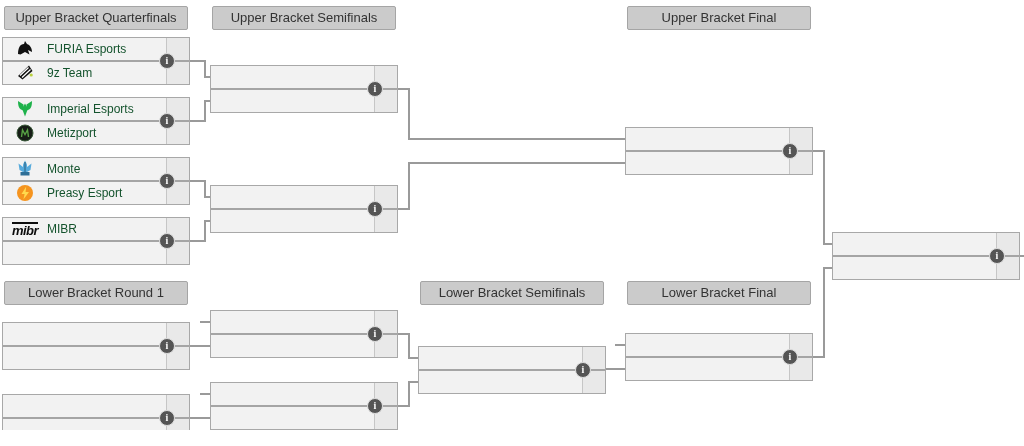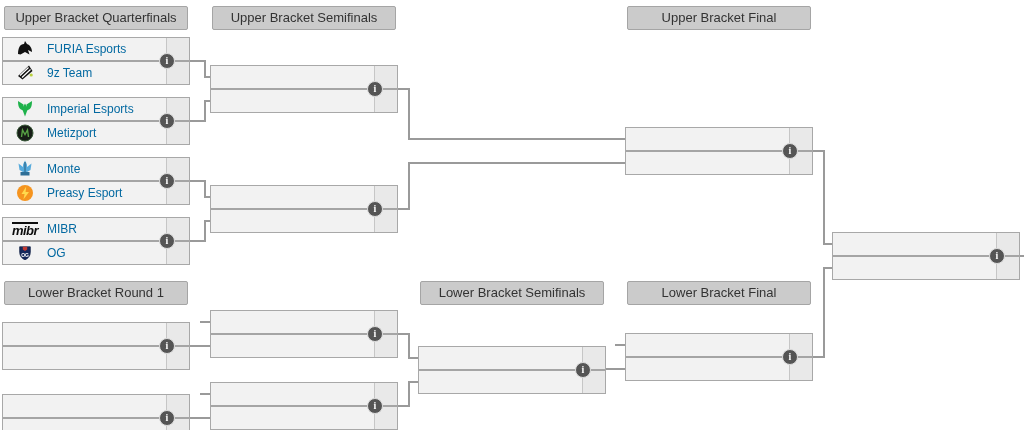--- a/index.html
+++ b/index.html
@@ -9,21 +9,21 @@
        border-radius:2px;text-align:center;line-height:22px;font-size:13px;color:#333;z-index:2;}
   .match{position:absolute;width:188px;height:48px;background:#f2f2f2;
          border:1px solid #a8a8a8;box-sizing:border-box;z-index:1;}
   .scorebg{position:absolute;right:0;top:0;width:22px;height:100%;background:#e9e9e9;
            border-left:1px solid #c6c6c6;}
   .rowdiv{position:absolute;left:0;top:22px;width:100%;height:2px;background:#a5a5a5;}
   .row{position:absolute;left:0;width:162px;height:22px;display:flex;align-items:center;overflow:hidden;}
   .r1{top:0;} .r2{top:24px;}
   .logo{flex:0 0 44px;display:flex;justify-content:center;align-items:center;}
   .logo svg{display:block;}
-  .tname{font-size:12px;color:#0369a1;white-space:nowrap;}
+  .tname{font-size:12px;color:#14532d;white-space:nowrap;}
   .mibr{font-style:italic;font-weight:bold;font-size:13px;color:#0d0d0d;
         border-top:2px solid #0d0d0d;line-height:13px;letter-spacing:-0.5px;}
   .info{position:absolute;left:156px;top:15px;width:14px;height:14px;border-radius:50%;
         background:#555;border:1px solid #dcdcdc;color:#fff;text-align:center;line-height:14px;
         font-family:"Liberation Serif",serif;font-weight:bold;font-size:10px;z-index:3;cursor:pointer;}
   .line{position:absolute;background:#9a9a9a;z-index:0;}
 </style>
 </head>
 <body>
 
@@ -112,30 +112,20 @@
     <div class="info">i</div>
   </div>
 
   <div class="match" style="left:2px;top:217px">
     <div class="scorebg"></div>
     <div class="row r1">
       <span class="logo">
         <span class="mibr">mibr</span>
       </span>
       <span class="tname">MIBR</span>
-    </div>
-    <div class="row r2">
-      <span class="logo">
-        <svg width="16" height="18" viewBox="0 0 18 18">
-          <path fill="#16295c" stroke="#0e1d42" stroke-width="0.8" d="M3 2 H15 V8 C15 12.8 12 15.4 9 16.6 C6 15.4 3 12.8 3 8 Z"></path>
-          <path fill="#c13a32" d="M6.5 2 H11.5 V5.2 L9 6.8 L6.5 5.2 Z"></path>
-          <text x="9" y="13.2" font-size="5.6" font-weight="bold" fill="#fff" text-anchor="middle" font-family="Liberation Sans, sans-serif">OG</text>
-        </svg>
-      </span>
-      <span class="tname">OG</span>
     </div>
     <div class="rowdiv"></div>
     <div class="info">i</div>
   </div>
 
   <div class="match" style="left:210px;top:65px">
     <div class="scorebg"></div>
     <div class="row r1"></div>
     <div class="row r2"></div>
     <div class="rowdiv"></div>

